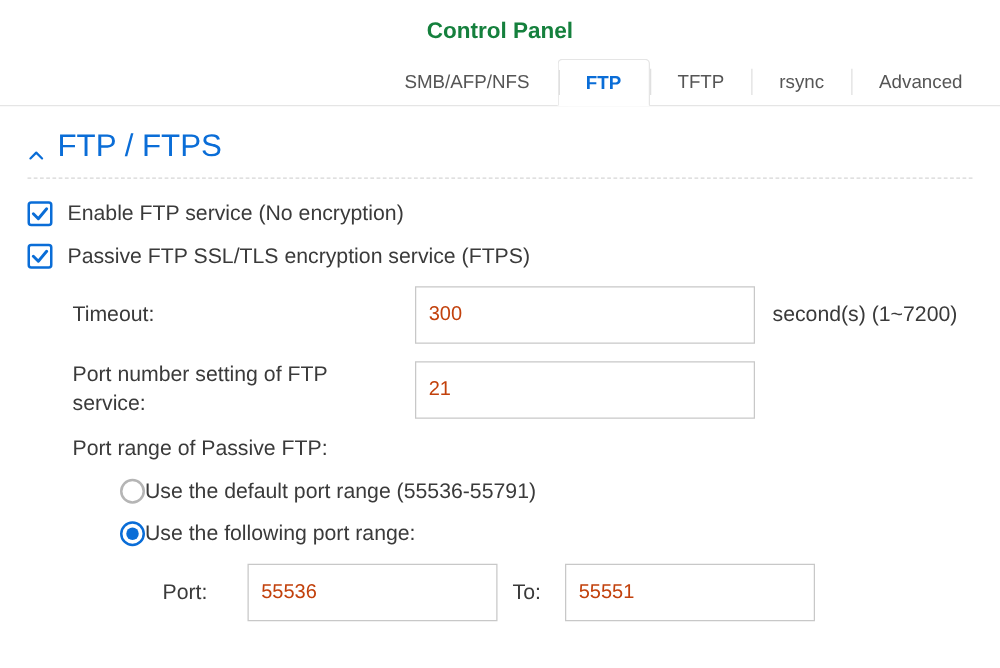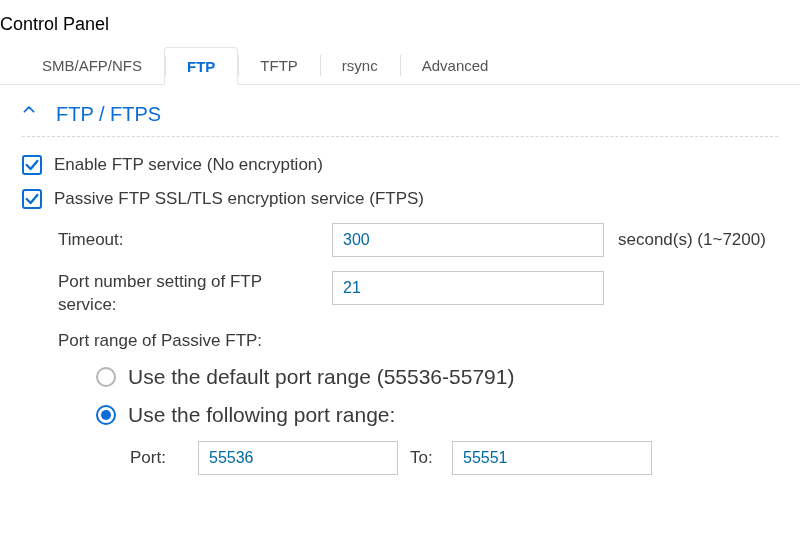--- a/index.html
+++ b/index.html
@@ -6,31 +6,33 @@
   html, body {
     margin: 0; padding: 0;
     width: 800px; height: 534px;
     font-family: -apple-system, "Helvetica Neue", Arial, sans-serif;
     font-size: 16px;
     color: #333;
     background: #fff;
     overflow: hidden;
   }
   .title {
-    color: #000000;
-    font-weight: 400;
+    text-align: center;
+    color: #15803d;
+    font-weight: 700;
     font-size: 18px;
     padding: 14px 0 12px;
   }
   .tabs {
     display: flex;
     align-items: stretch;
-    padding: 0 20px;
+    padding: 0 8px;
     border-bottom: 1px solid #e5e5e5;
     height: 38px;
+    justify-content: flex-end;
   }
   .tab {
     padding: 0 22px;
     display: flex;
     align-items: center;
     color: #555;
     font-size: 15px;
     position: relative;
     cursor: pointer;
   }
@@ -61,24 +63,24 @@
     margin-bottom: -1px;
     background: #fff;
   }
 
   .content {
     padding: 18px 22px 0 22px;
   }
 
   .section-header {
     display: flex;
-    align-items: flex-start;
-    gap: 20px;
+    align-items: flex-end;
+    gap: 10px;
     color: #0a6dd7;
-    font-size: 20px;
+    font-size: 25px;
     cursor: pointer;
     padding-bottom: 10px;
     border-bottom: 1px dashed #d6d6d6;
   }
   .chevron-up {
     width: 14px; height: 14px;
     display: inline-block;
   }
   .chevron-up svg { display:block; }
 
@@ -124,41 +126,40 @@
   }
   .field-input-col {
     width: 272px;
   }
   .field-suffix {
     padding-left: 14px;
     color: #3a3a3a;
   }
   input.txt {
     width: 100%;
-    height: 34px;
+    height: 46px;
     border: 1px solid #c8c8c8;
     padding: 4px 10px;
     font-size: 16px;
-    color: #0369a1;
+    color: #c2410c;
     outline: none;
     background: #fff;
   }
 
   .plain-label {
     font-size: 17px;
     color: #3a3a3a;
     margin: 8px 0 14px;
   }
 
   .radio-row {
     display: flex;
     align-items: center;
-    gap: 12px;
     margin-bottom: 14px;
-    font-size: 21px;
+    font-size: 17px;
     color: #3a3a3a;
   }
   .radio {
     width: 20px; height: 20px;
     border: 2px solid #b5b5b5;
     border-radius: 50%;
     flex-shrink: 0;
     display: inline-flex;
     align-items: center; justify-content: center;
     cursor: pointer;

